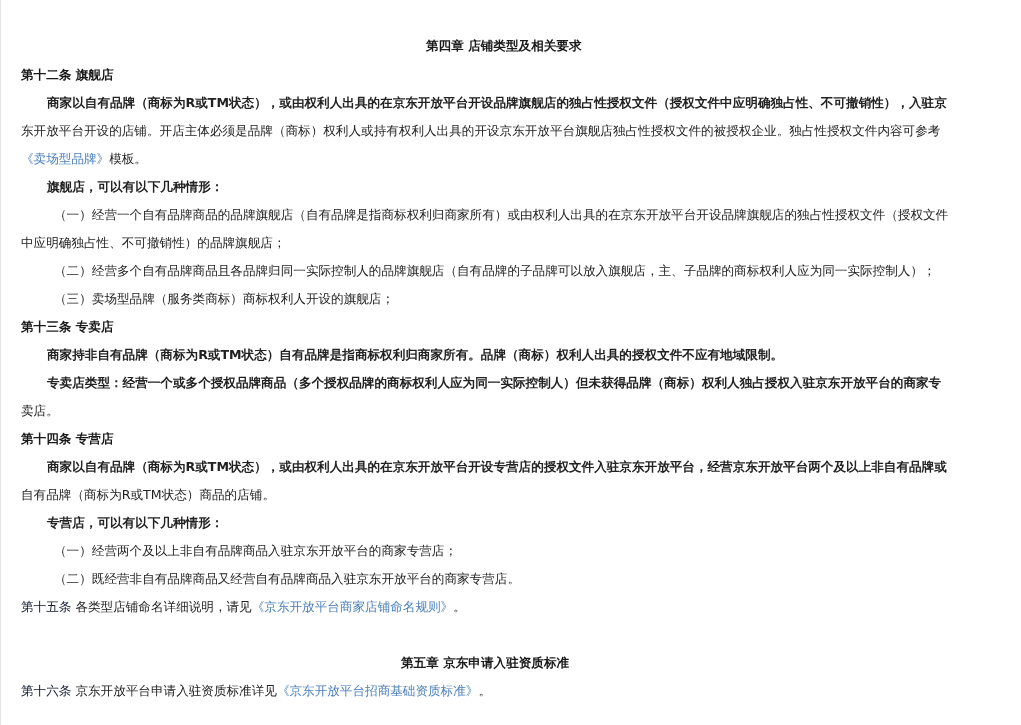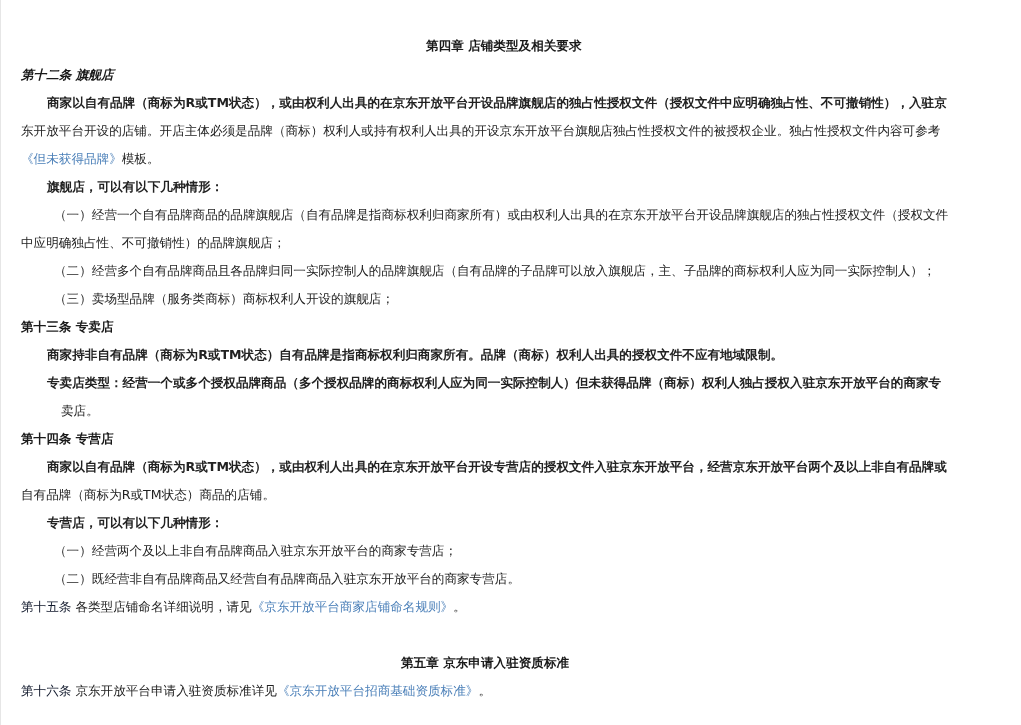--- a/index.html
+++ b/index.html
@@ -20,36 +20,36 @@
 </style>
 </head>
 <body>
 
 <div class="left-rule"></div>
 
 <div class="doc">
 
   <div class="line chapter" style="top:37px; left:405px;">第四章  店铺类型及相关要求</div>
 
-  <div class="line article-title" style="top:66px;font-style:italic;">第十二条 旗舰店</div>
+  <div class="line article-title" style="top:66px;">第十二条 旗舰店</div>
   <div class="line indent2" style="top:94px;">商家以自有品牌（商标为R或TM状态），或由权利人出具的在京东开放平台开设品牌旗舰店的独占性授权文件（授权文件中应明确独占性、不可撤销性），入驻京</div>
   <div class="line" style="top:122px;">东开放平台开设的店铺。开店主体必须是品牌（商标）权利人或持有权利人出具的开设京东开放平台旗舰店独占性授权文件的被授权企业。独占性授权文件内容可参考</div>
   <div class="line" style="top:150px;">
-    <span class="link">《但未获得品牌》</span><span>模板。</span>
+    <span class="link">《卖场型品牌》</span><span>模板。</span>
   </div>
   <div class="line indent2" style="top:178px;">旗舰店，可以有以下几种情形：</div>
   <div class="line indent3" style="top:206px;">（一）经营一个自有品牌商品的品牌旗舰店（自有品牌是指商标权利归商家所有）或由权利人出具的在京东开放平台开设品牌旗舰店的独占性授权文件（授权文件</div>
   <div class="line" style="top:234px;">中应明确独占性、不可撤销性）的品牌旗舰店；</div>
   <div class="line indent3" style="top:262px;">（二）经营多个自有品牌商品且各品牌归同一实际控制人的品牌旗舰店（自有品牌的子品牌可以放入旗舰店，主、子品牌的商标权利人应为同一实际控制人）；</div>
   <div class="line indent3" style="top:290px;">（三）卖场型品牌（服务类商标）商标权利人开设的旗舰店；</div>
 
   <div class="line article-title" style="top:318px;">第十三条 专卖店</div>
   <div class="line indent2" style="top:346px;">商家持非自有品牌（商标为R或TM状态）自有品牌是指商标权利归商家所有。品牌（商标）权利人出具的授权文件不应有地域限制。</div>
   <div class="line indent2" style="top:374px;text-align:right;">专卖店类型：经营一个或多个授权品牌商品（多个授权品牌的商标权利人应为同一实际控制人）但未获得品牌（商标）权利人独占授权入驻京东开放平台的商家专</div>
-  <div class="line" style="top:402px;margin-left:40px;">卖店。</div>
+  <div class="line" style="top:402px;">卖店。</div>
 
   <div class="line article-title" style="top:430px;">第十四条 专营店</div>
   <div class="line indent2" style="top:458px;">商家以自有品牌（商标为R或TM状态），或由权利人出具的在京东开放平台开设专营店的授权文件入驻京东开放平台，经营京东开放平台两个及以上非自有品牌或</div>
   <div class="line" style="top:486px;">自有品牌（商标为R或TM状态）商品的店铺。</div>
   <div class="line indent2" style="top:514px;">专营店，可以有以下几种情形：</div>
   <div class="line indent3" style="top:542px;">（一）经营两个及以上非自有品牌商品入驻京东开放平台的商家专营店；</div>
   <div class="line indent3" style="top:570px;">（二）既经营非自有品牌商品又经营自有品牌商品入驻京东开放平台的商家专营店。</div>
 
   <div class="line" style="top:598px;">
     <span class="strong">第十五条</span><span> 各类型店铺命名详细说明，请见</span><span class="link">《京东开放平台商家店铺命名规则》</span><span>。</span>

